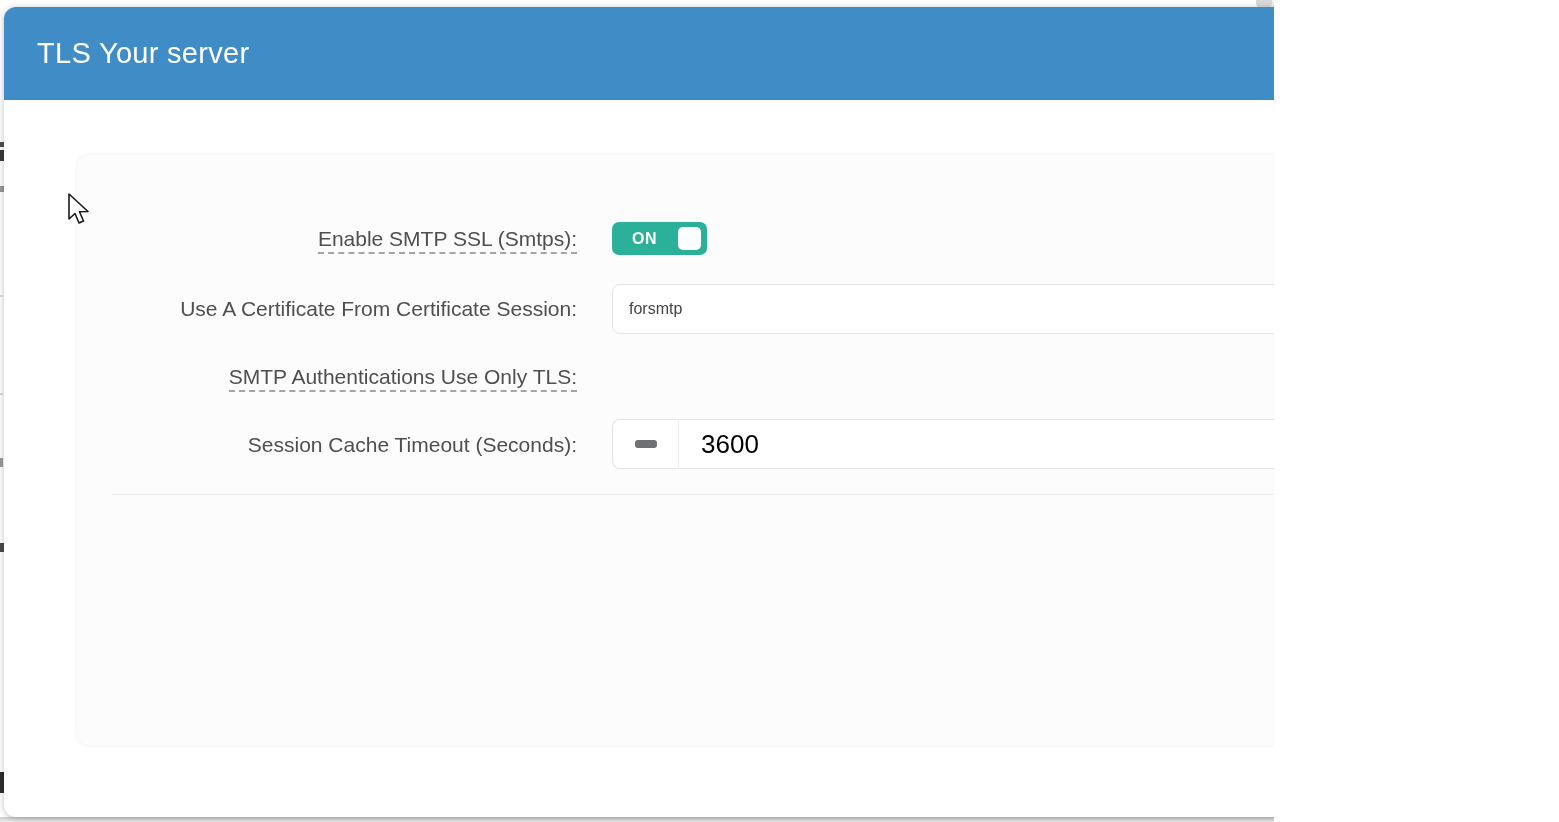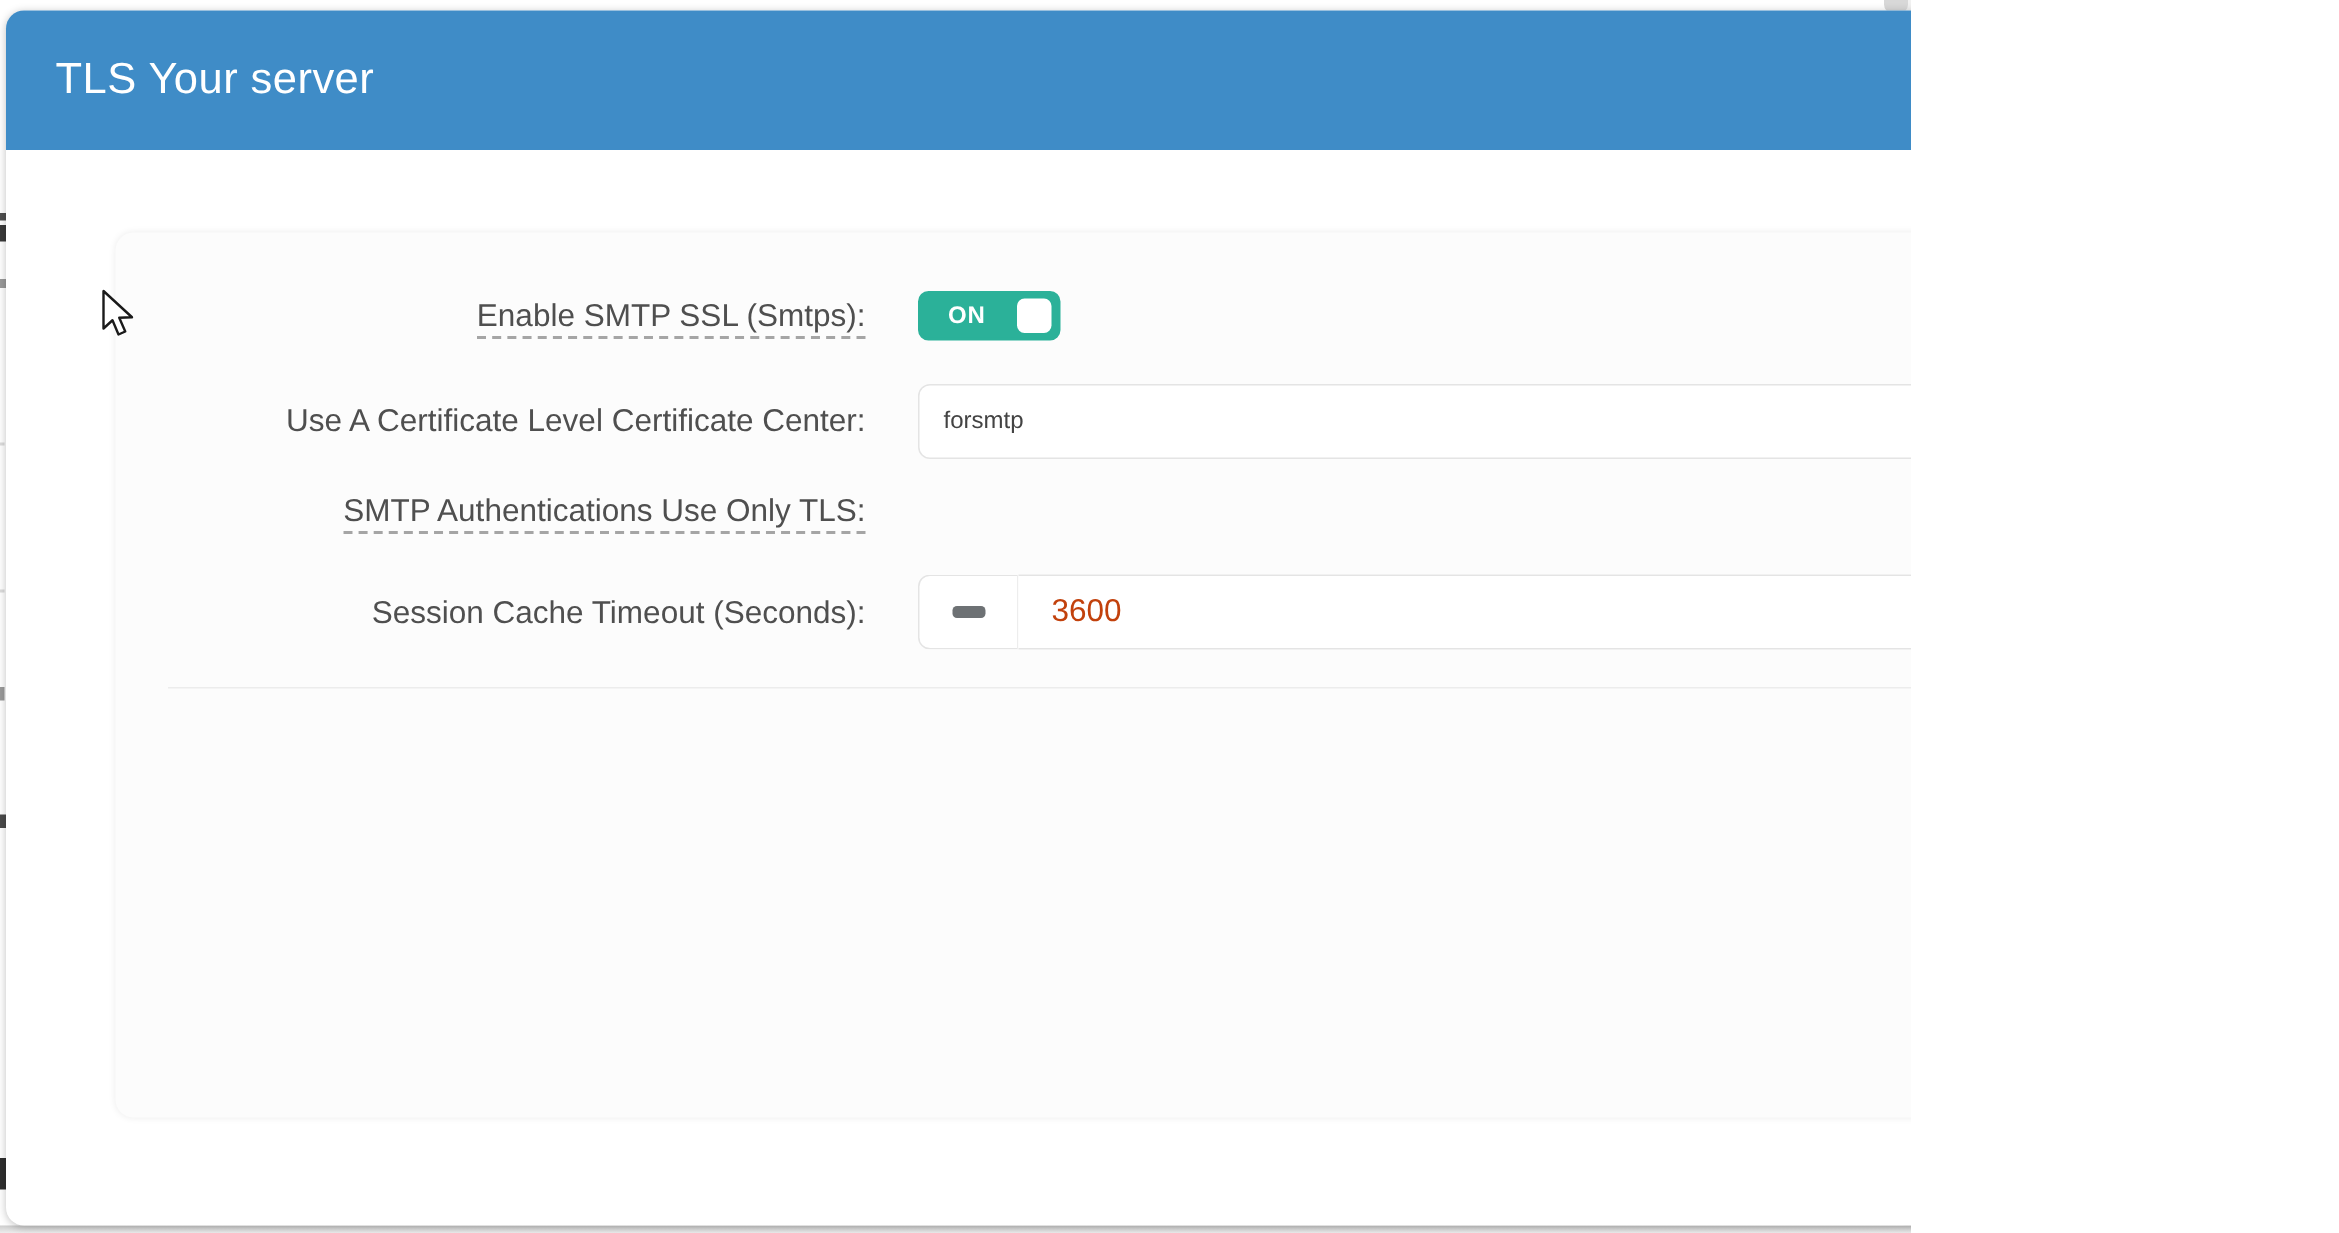--- a/index.html
+++ b/index.html
@@ -41,21 +41,21 @@
     color:#3a6f9e; font-weight:700; cursor:pointer; background:none; border:none;
     font-family:"Liberation Sans", sans-serif;
   }
 
   .card {
     position:absolute; left:73px; top:148px; width:1449px; height:590px;
     background:#fcfcfc; border-radius:12px;
     box-shadow:0 0 5px rgba(0,0,0,0.07);
     padding-top:39px;
   }
-  .frow { display:flex; align-items:center; }
+  .frow { display:flex; align-items:center;margin-top:28px; }
   .frow .lbl {
     width:500px; flex-shrink:0; text-align:right;
     font-size:21px; color:#4f4f4f; line-height:1.4;
   }
   .lbl .help-u { border-bottom:2px dashed #a5a5a5; padding-bottom:2px; cursor:help; }
   .frow .ctl { margin-left:35px; width:915px; position:relative; }
 
   .mb-r1 { margin-bottom:29px; }
   .mb-r2 { margin-bottom:20px; }
   .mb-r3 { margin-bottom:28px; }
@@ -101,21 +101,21 @@
   .step-btn {
     width:67px; height:50px; background:#ffffff; border:1px solid #e4e4e4;
     display:flex; align-items:center; justify-content:center; cursor:pointer; padding:0;
   }
   .step-minus { border-radius:8px 0 0 8px; border-right:1px solid #ededed; }
   .step-plus  { border-radius:0 8px 8px 0; margin-left:2px; }
   .minus-glyph { width:22px; height:8px; background:#6d7174; border-radius:3px; }
   .num-wrap { position:relative; width:779px; }
   .num-input {
     width:100%; height:50px; border:1px solid #e4e4e4; border-left:none;
-    background:#ffffff; font-size:21px; color:#c2410c; padding-left:22px;
+    background:#ffffff; font-size:26px; color:#000000; padding-left:22px;
     font-family:"Liberation Sans", sans-serif; outline:none;
   }
   .spinner {
     position:absolute; right:20px; top:7px; width:32px; height:36px;
     background:#eaeaef; border-radius:3px;
     display:flex; flex-direction:column; align-items:center; justify-content:center; gap:2px;
     cursor:pointer;
   }
 
   .divider { margin:25px 0 0 35px; width:1409px; border-top:1px solid #ececec; }
@@ -163,21 +163,21 @@
         </div>
         <div class="ctl">
           <div class="toggle on">
             <span class="t-on-label">ON</span>
             <span class="t-knob-on"></span>
           </div>
         </div>
       </div>
 
       <div class="frow mb-r2">
-        <div class="lbl">Use A Certificate Level Certificate Center:</div>
+        <div class="lbl">Use A Certificate From Certificate Session:</div>
         <div class="ctl">
           <div class="selectbox">
             <span class="sel-value">forsmtp</span>
             <span class="sel-caret"></span>
           </div>
         </div>
       </div>
 
       <div class="frow mb-r3">
         <div class="lbl">

